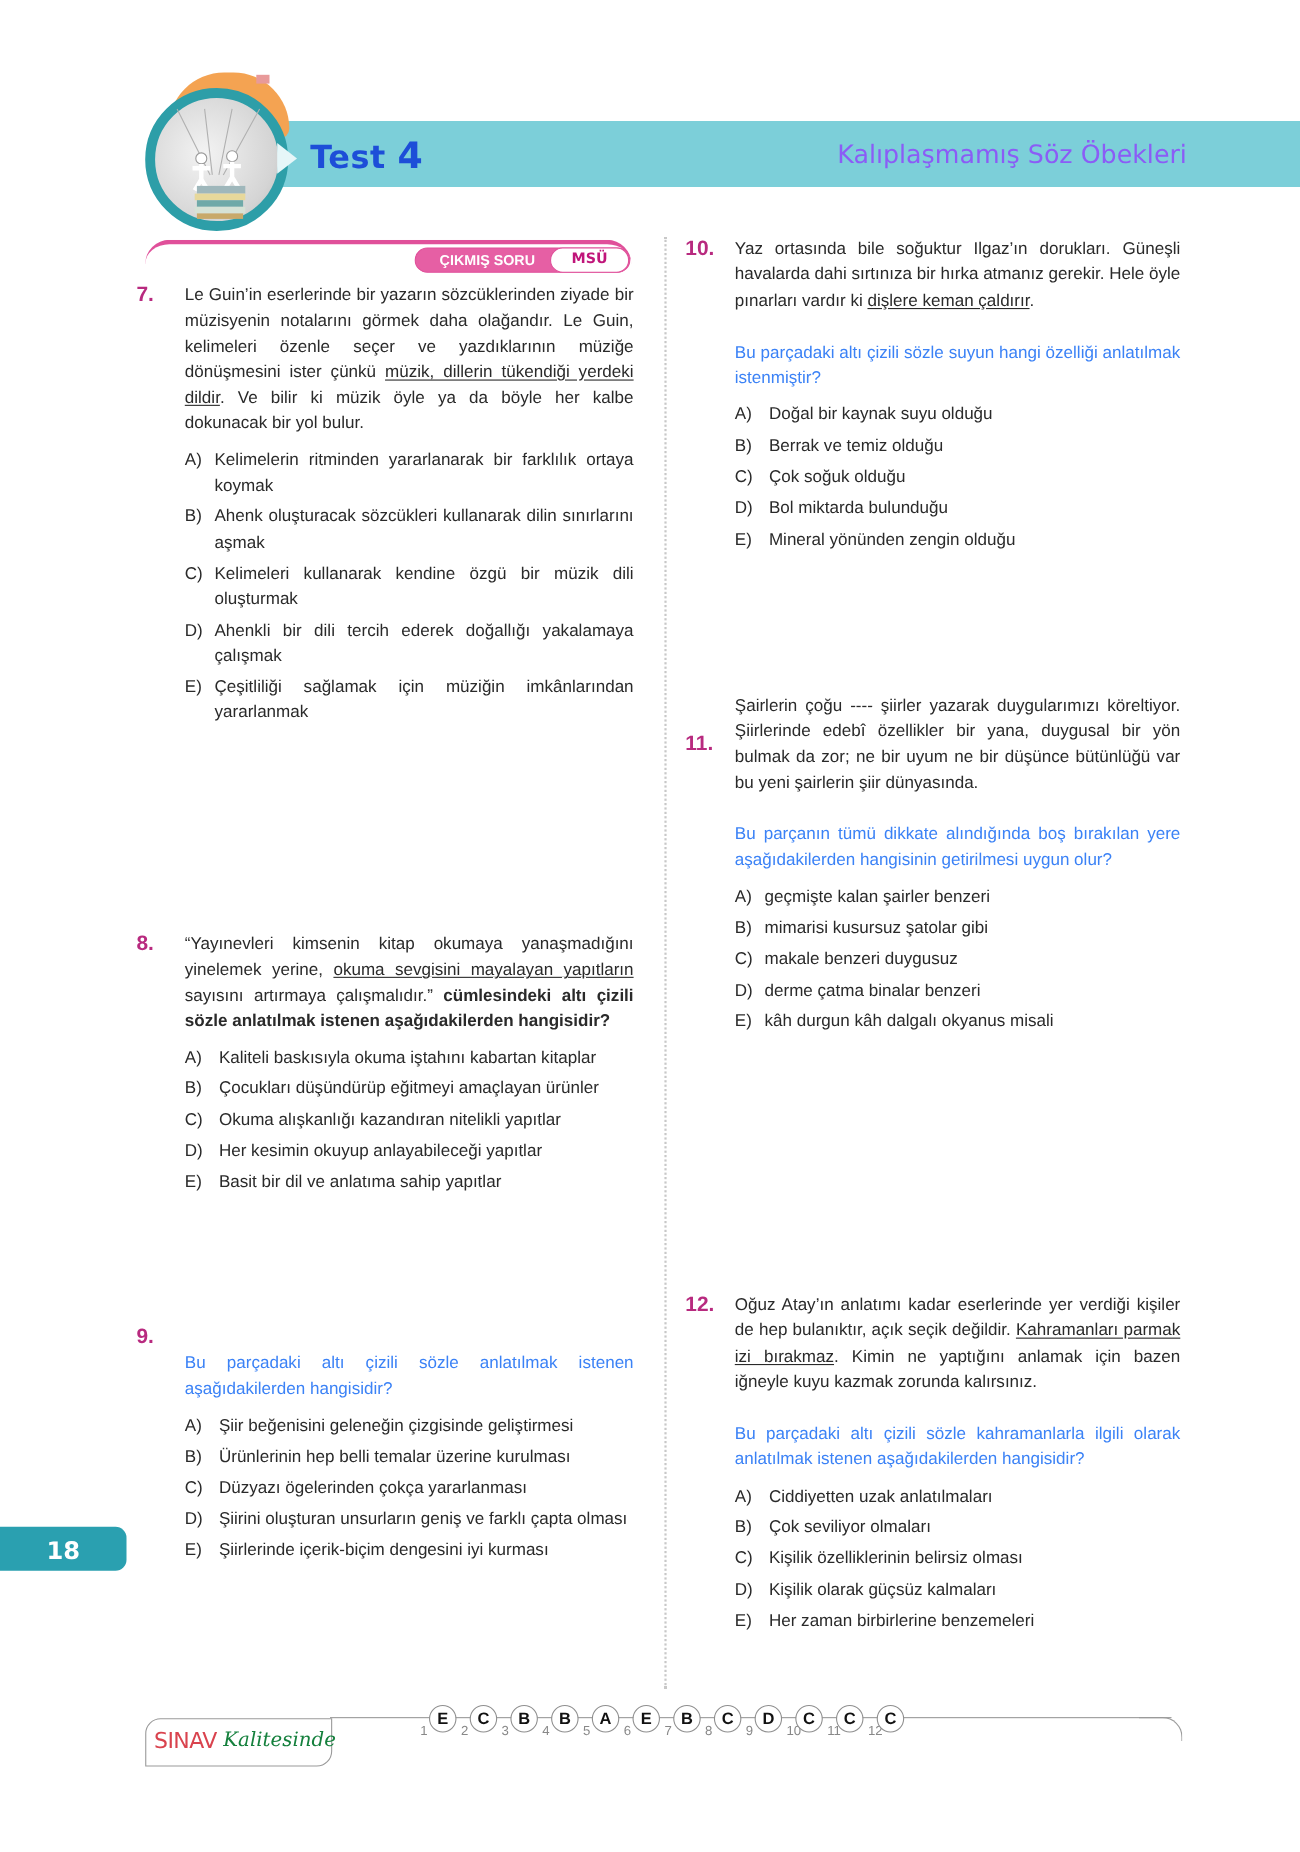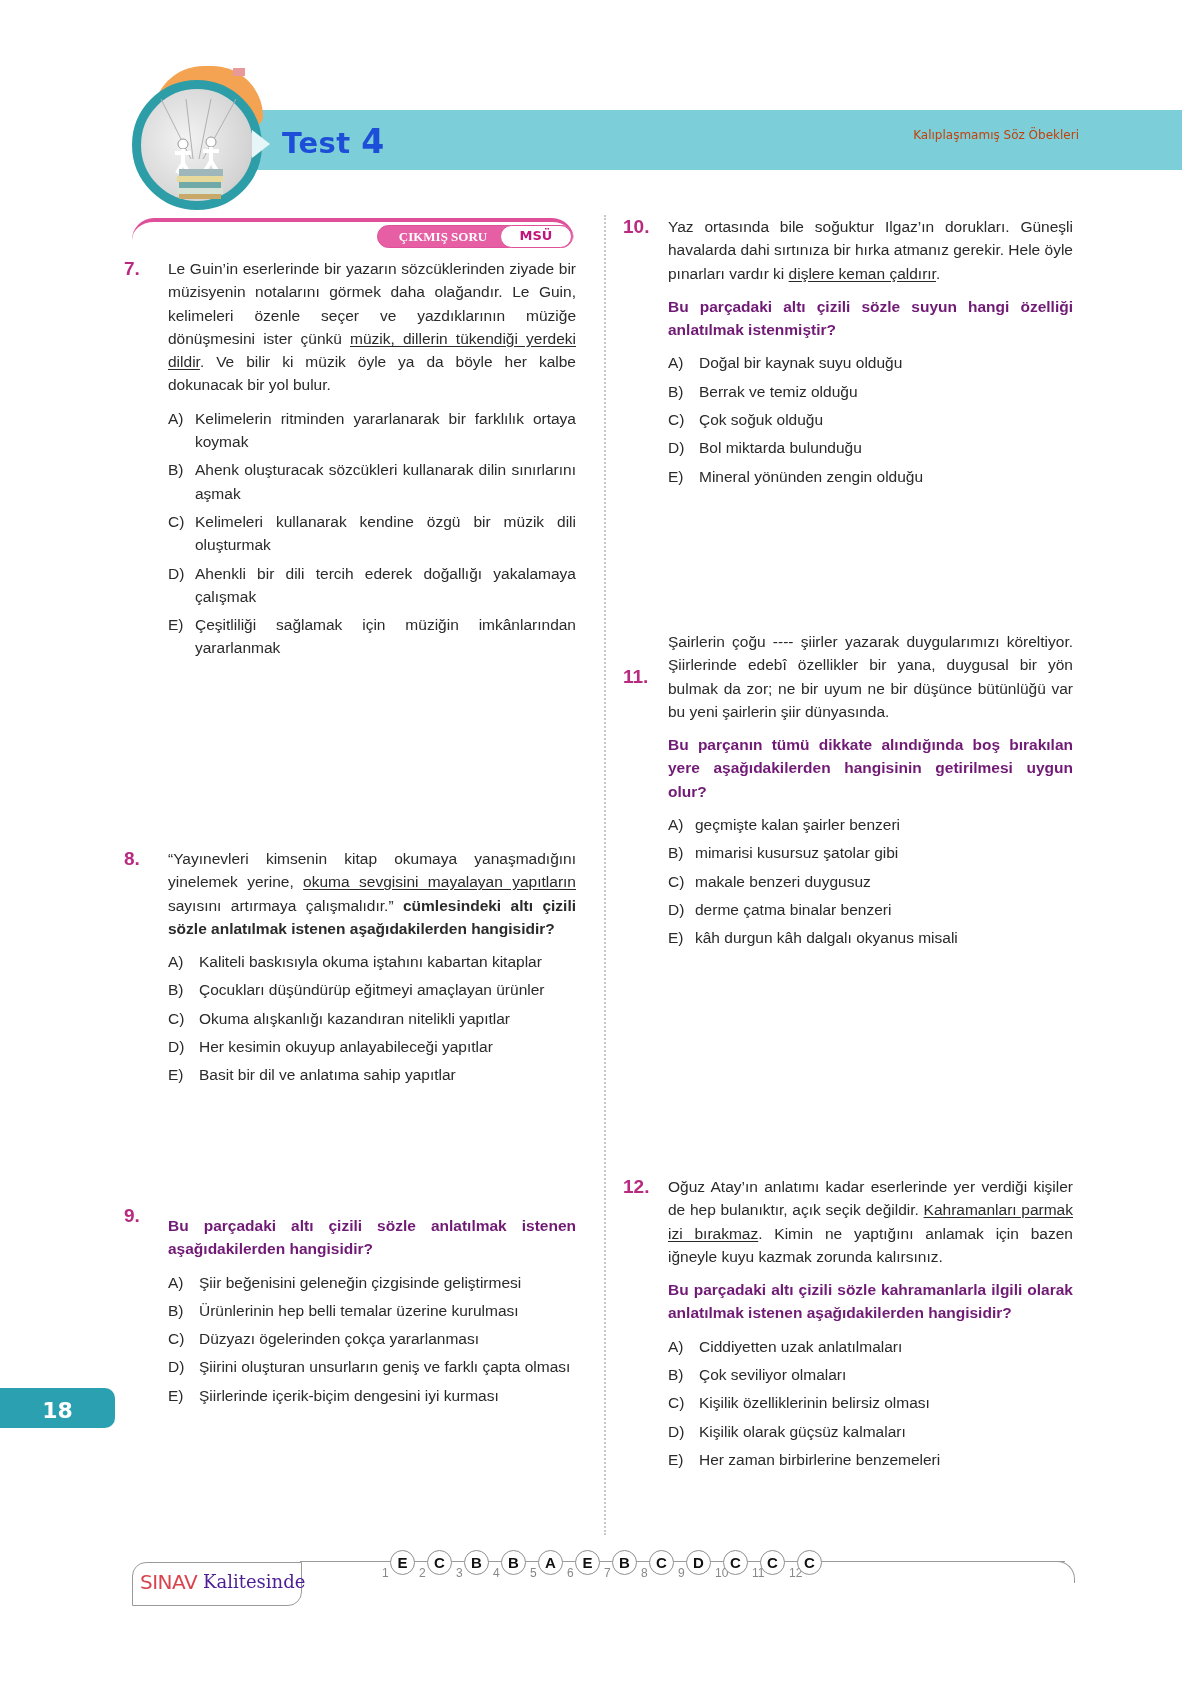--- a/index.html
+++ b/index.html
@@ -3,57 +3,57 @@
 <meta charset="utf-8">
 <style>
   * { box-sizing: border-box; margin: 0; padding: 0; }
   html, body { width: 1182px; height: 1684px; background: #ffffff; overflow: hidden; }
   body { position: relative; font-family: "Liberation Sans", sans-serif; color: #231f20; }
 
   
   .header-band { position: absolute; left: 240px; top: 110px; width: 942px; height: 60px; background: #7ccfd9; }
   .test-title { position: absolute; left: 282px; top: 122px; font-family: "DejaVu Sans", sans-serif; font-size: 29px; font-weight: bold; color: #1d4ed8; letter-spacing: 0.5px; text-align: center; }
   .test-title .num { font-size: 33px; }
-  .topic-title { position: absolute; right: 103px; top: 128px; font-family: "DejaVu Sans", sans-serif; font-size: 12px; color: #c2410c; text-align: right; }
+  .topic-title { position: absolute; right: 103px; top: 128px; font-family: "DejaVu Sans", sans-serif; font-size: 23px; color: #8b5cf6; text-align: right; }
   .logo-circle { position: absolute; left: 132px; top: 80px; width: 130px; height: 130px; border-radius: 50%; border: 9px solid #2d9ea8; background: radial-gradient(circle at 40% 45%, #f3f3f3 0%, #d4d4d4 70%, #b8b8b8 100%); overflow: visible; }
   .logo-pointer { position: absolute; left: 252px; top: 130px; width: 0; height: 0; border-top: 14px solid transparent; border-bottom: 14px solid transparent; border-left: 18px solid #e6f6f8; }
   .parachute { position: absolute; left: 153px; top: 66px; width: 110px; height: 60px; background: #f4a352; border-radius: 55px 55px 10px 10px; }
   .flag { position: absolute; left: 233px; top: 68px; width: 12px; height: 8px; background: #e89a9a; }
 
   
   .col-divider { position: absolute; left: 604px; top: 215px; height: 1320px; border-left: 2px dotted #c8c8c8; }
 
   
   .cs-banner { position: absolute; left: 132px; top: 218px; width: 442px; height: 32px; }
   .cs-arc { position: absolute; left: 0; top: 0; width: 442px; height: 30px; border-top: 4px solid #e0509a; border-radius: 22px 22px 0 0; }
   .cs-pill { position: absolute; left: 245px; top: 7px; width: 196px; height: 23px; border-radius: 12px; background: #e65fa4; border: 1.5px solid #e0509a; }
-  .cs-pill .cs-label { position: absolute; left: 0; width: 130px; top: 3px; text-align: center; font-family: Liberation Serif, serif; font-weight: bold; font-size: 13px; color: #ffffff; }
+  .cs-pill .cs-label { position: absolute; left: 0; width: 130px; top: 3px; text-align: center; font-family: Liberation Sans, sans-serif; font-weight: bold; font-size: 13px; color: #ffffff; }
   .cs-pill .cs-tag { position: absolute; right: 0; top: -1.5px; width: 72px; height: 23px; border-radius: 12px; background: #ffffff; border: 1.5px solid #e0509a; text-align: center; font-family: "DejaVu Sans", sans-serif; font-weight: bold; font-size: 13px; color: #c0157a; line-height: 20px; }
 
   
   .question { position: absolute; width: 408px; font-size: 15.5px; line-height: 23.3px; color: #2a2a2a; }
   .q-num { position: absolute; font-size: 19px; font-weight: bold; color: #b82a7f; top: 0; }
   .q-text { text-align: justify; }
   .q-text u { text-decoration: underline; text-underline-offset: 2px; }
-  .q-prompt { font-weight: bold; color: #701a75; text-align: justify; margin-top: 10px; }
+  .q-prompt { font-weight: normal; color: #3b82f6; text-align: justify; margin-top: 24px; }
   .opts { margin-top: 10px; }
   .opt { position: relative; padding-left: 27px; text-align: justify; margin-bottom: 5px; }
   .opt .letter { position: absolute; left: 0; top: 0; }
   .opt.wide { padding-left: 31px; }
 
   
   .page-tab { position: absolute; left: 0; top: 1388px; width: 115px; height: 40px; background: #2aa0b0; border-radius: 0 10px 10px 0; }
   .page-num { position: absolute; left: 0; width: 100%; top: 10px; text-align: center; color: #ffffff; font-weight: bold; font-size: 22px; font-family: "DejaVu Sans", sans-serif; }
 
   
   .footer-line { position: absolute; left: 300px; top: 1561px; width: 765px; border-top: 1.5px solid #9a9a9a; }
   .footer-curve { position: absolute; left: 1035px; top: 1561px; width: 40px; height: 22px; border-top: 1.5px solid #9a9a9a; border-right: 1.5px solid #9a9a9a; border-radius: 0 18px 0 0; }
   .sinav-box { position: absolute; left: 132px; top: 1562px; width: 170px; height: 44px; border: 1.5px solid #9a9a9a; border-radius: 14px 0 14px 0; border-top-color: #9a9a9a; }
   .sinav-text { position: absolute; left: 140px; top: 1570px; font-family: "DejaVu Sans", sans-serif; font-weight: normal; font-size: 20px; color: #d9434e; letter-spacing: -0.5px; }
-  .kalite-text { position: absolute; left: 203px; top: 1571px; font-family: "DejaVu Serif", serif; font-size: 18px; color: #4c1d95; }
+  .kalite-text { position: absolute; left: 203px; top: 1571px; font-family: "DejaVu Serif", serif; font-style: italic; font-size: 18px; color: #15803d; }
   .answers { position: absolute; left: 382px; top: 1550px; display: flex; }
   .ans { position: relative; width: 37px; height: 32px; }
   .ans .circle { position: absolute; left: 8px; top: 0; width: 25px; height: 25px; border-radius: 50%; border: 1.3px solid #8f8f8f; background: #fff; text-align: center; font-weight: bold; font-size: 15px; line-height: 23px; color: #111; }
   .ans .idx { position: absolute; left: 0; top: 16px; font-size: 12px; color: #888; }
 </style>
 </head>
 <body>
 
 <div class="header-band"></div>
 <div class="parachute"></div>

